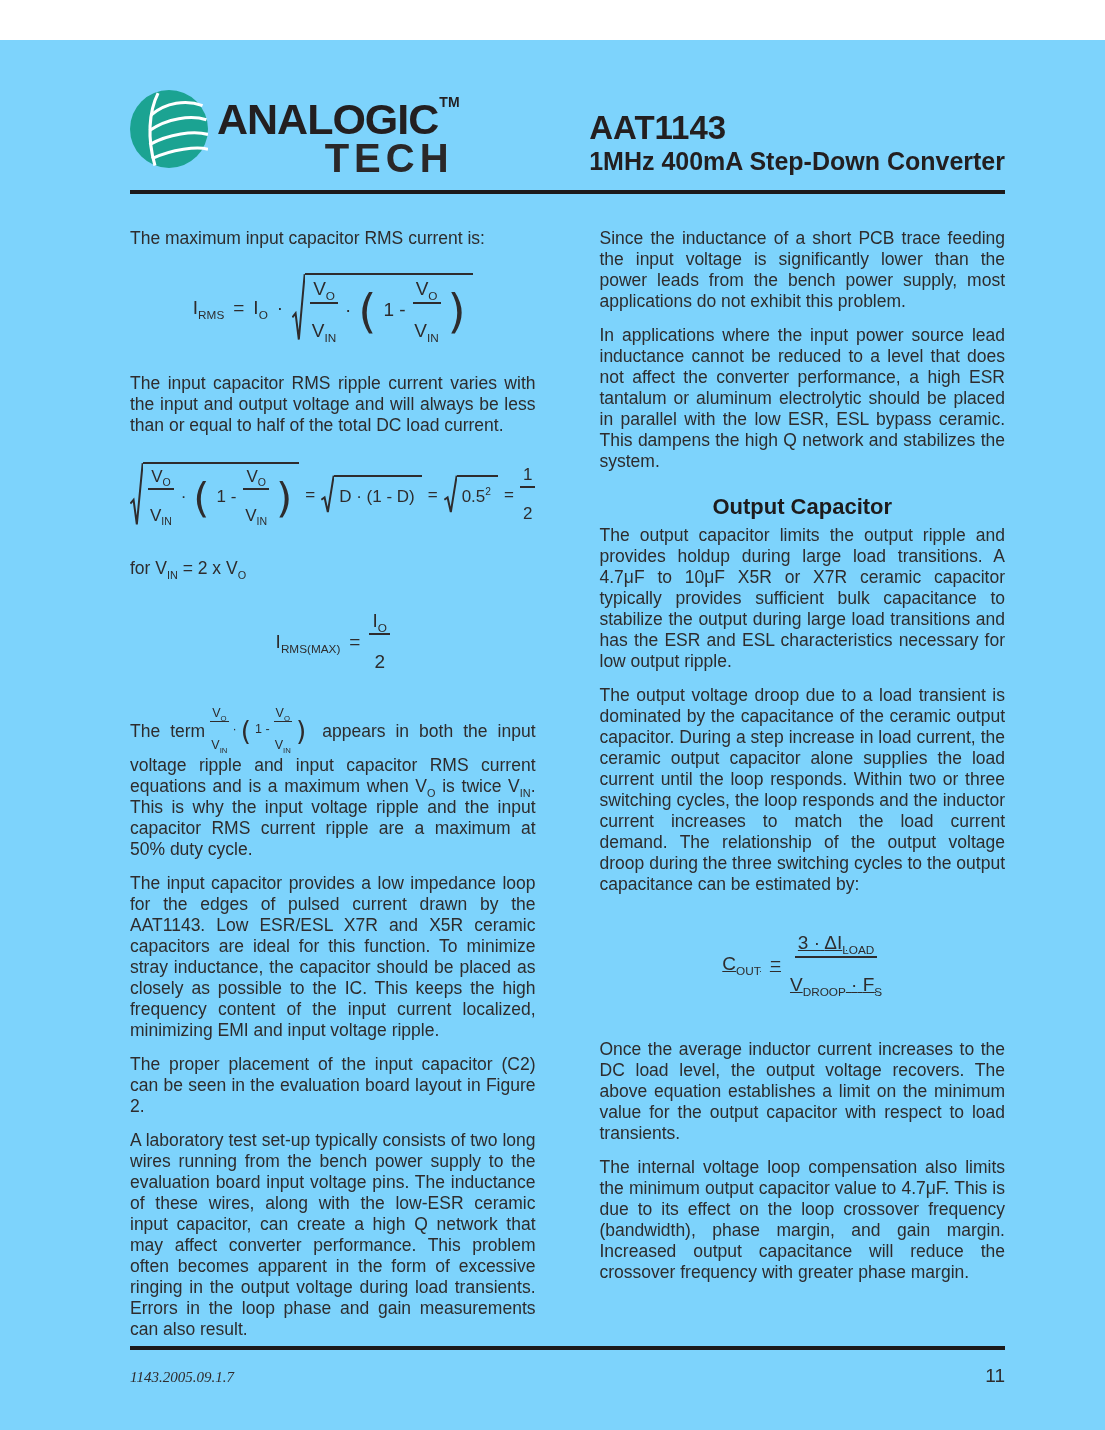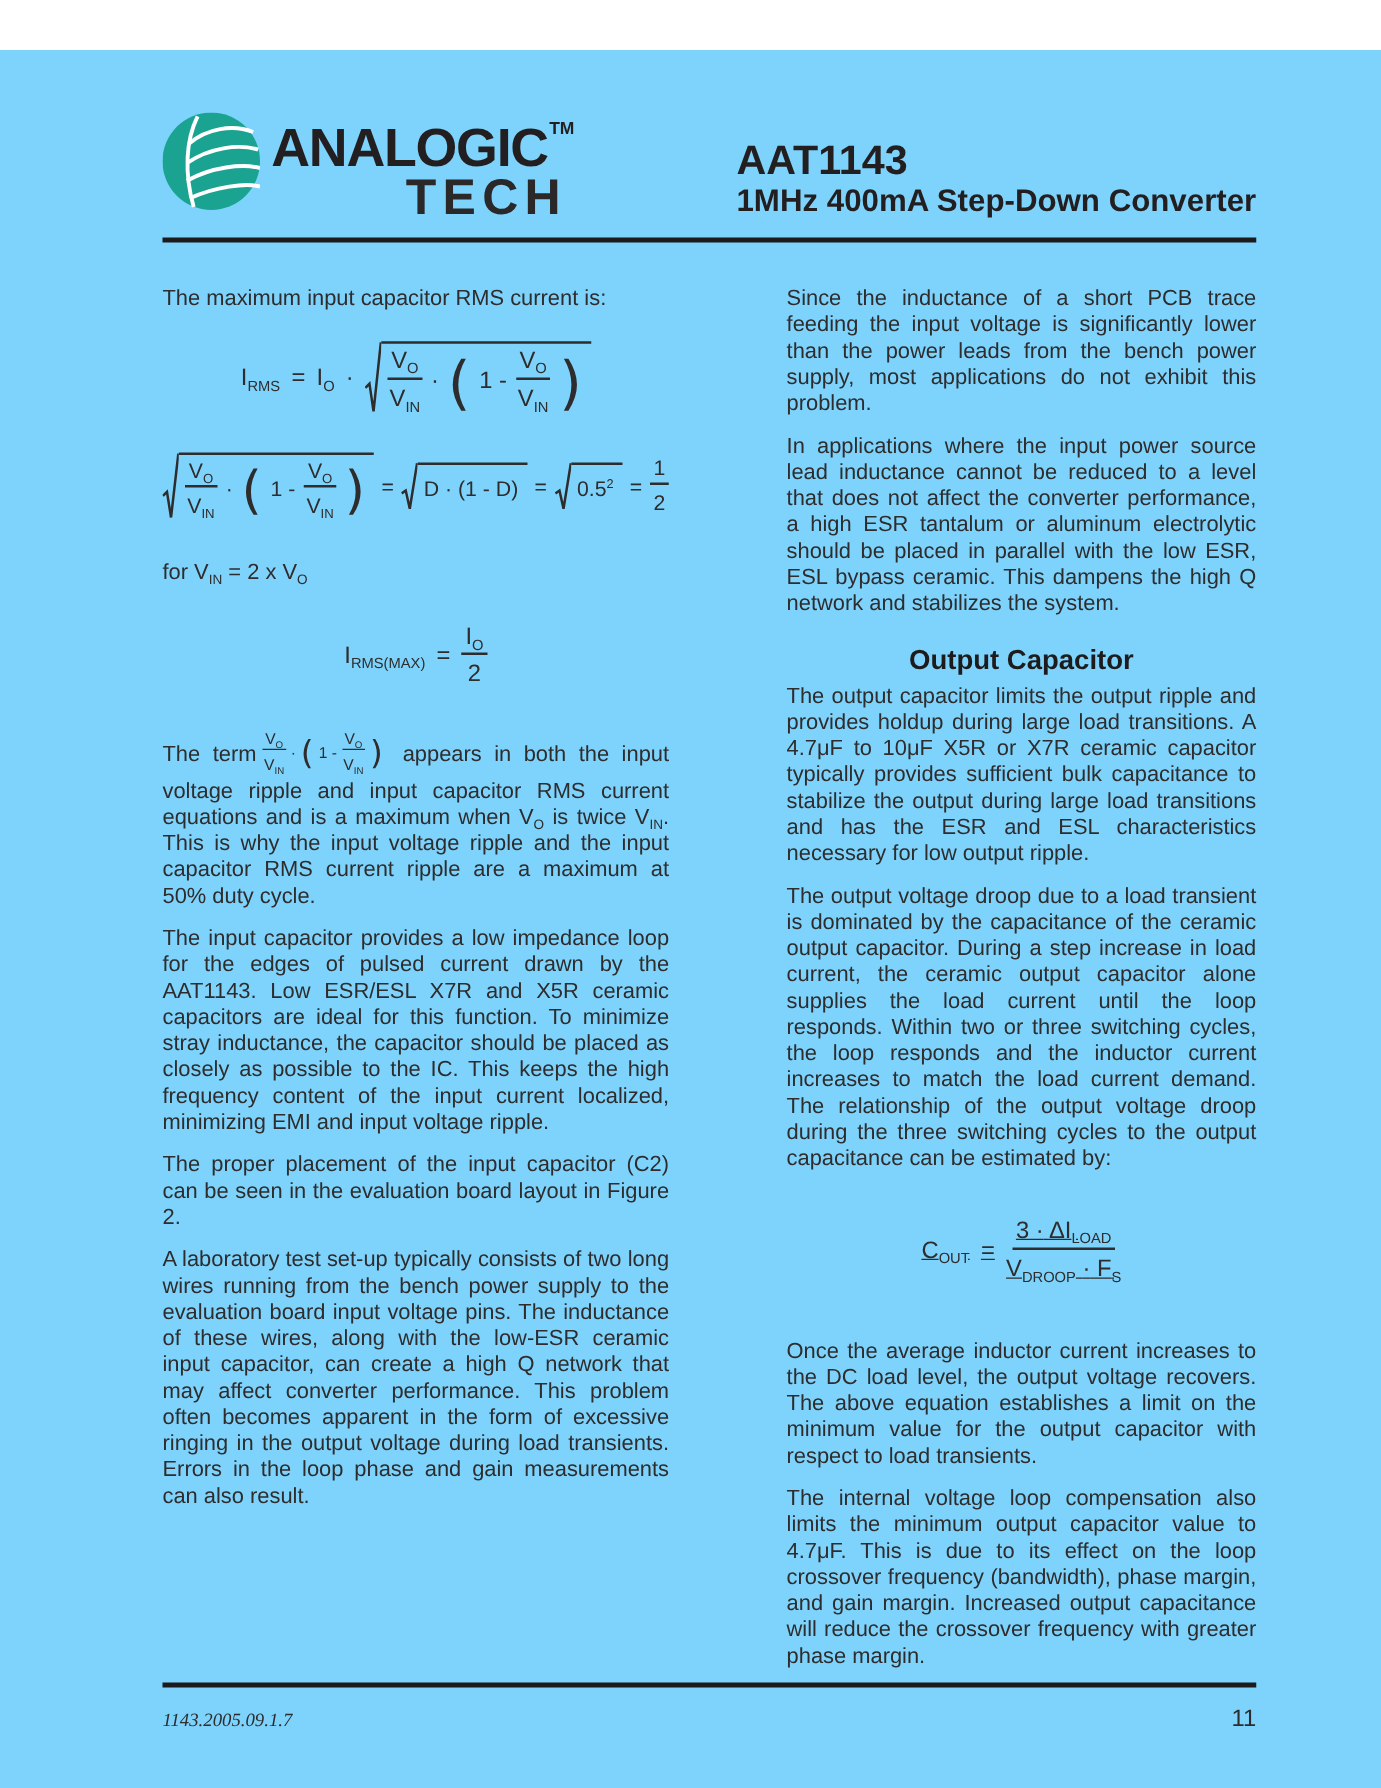--- a/index.html
+++ b/index.html
@@ -15,38 +15,38 @@
              letter-spacing:-1px;line-height:1;color:#231f20;}
   .brand-tm{font-size:14px;font-weight:bold;margin-top:-3px;margin-left:1px;letter-spacing:0;}
   .brand-bottom{font-size:40px;font-weight:bold;letter-spacing:5px;line-height:1;
                 color:#2a2829;margin-top:-3px;margin-right:6px;}
   .title-block{margin-left:auto;padding-bottom:1px;}
   .title-part{font-size:33px;font-weight:bold;line-height:1.05;color:#231f20;}
   .title-sub{font-size:25px;font-weight:bold;line-height:1.25;color:#231f20;}
   .rule{height:4px;background:#1c1a1b;margin:12px 100px 0 130px;}
 
   
-  .columns{display:flex;gap:94px;padding:34px 100px 0 130px;}
+  .columns{display:flex;gap:64px;padding:34px 100px 0 130px;}
   .col{width:406px;text-align:justify;font-size:17.5px;line-height:21px;}
   p.body{margin:0 0 13px 0;}
   .sect-head{font-size:22px;font-weight:bold;color:#1d1b1c;margin:24px 0 8px 0;text-align:center;}
   p.forline{margin:0 0 13px 0;text-align:left;}
   sub{font-size:0.62em;line-height:0;}
   sup{font-size:0.6em;line-height:0;}
 
   
   .eq-block{display:flex;justify-content:center;align-items:center;gap:9px;
             font-size:19px;line-height:1.15;text-align:left;white-space:nowrap;}
   .eq1{margin:24px 0 30px;}
   .eq2{margin:26px 0 30px;font-size:17px;gap:6px;}
   .eq3{margin:32px 0 36px;}
   .eq4{margin:38px 0 44px;text-decoration:underline;}
   .frac{display:inline-flex;flex-direction:column;align-items:center;line-height:1.08;}
   .frac>.num{border-bottom:2px solid currentColor;padding:0 3px 2px 3px;text-align:center;}
-  .frac>.den{padding-top:6px;}
+  .frac>.den{padding-top:17px;}
   .g{white-space:nowrap;}
   .sqrt{display:inline-flex;align-items:stretch;}
   .sqrt>svg{width:13px;flex:0 0 13px;}
   .vinc{border-top:2px solid currentColor;display:inline-flex;align-items:center;
         gap:7px;padding:4px 7px 2px 5px;}
   .bp{font-weight:normal;line-height:0;font-size:2.45em;font-family:"DejaVu Sans",sans-serif;
       transform:translateY(1px);}
   .ieq{display:inline-flex;align-items:center;gap:4px;font-size:12.5px;
        vertical-align:middle;margin:0 6px 0 5px;position:relative;top:-2px;}
   .ieq .frac>.num{border-bottom-width:1px;padding:0 2px 1px 2px;}
@@ -115,20 +115,21 @@
             <span>1 -</span>
             <span class="frac">
               <span class="num"><span>V</span><sub>O</sub></span>
               <span class="den"><span>V</span><sub>IN</sub></span>
             </span>
             <span class="bp">)</span>
           </span>
         </span>
       </div>
 
+      <p class="body">The input capacitor RMS ripple current varies with the input and output voltage and will always be less than or equal to half of the total DC load current.</p>
 
       <div class="eq-block eq2">
         <span class="sqrt">
           <svg viewBox="0 0 20 60" preserveAspectRatio="none" aria-hidden="true">
               <path d="M0.5 38 L5.5 34.5 L10.5 57 L19.5 1" fill="none" stroke="currentColor" stroke-width="2" vector-effect="non-scaling-stroke"></path>
             </svg>
           <span class="vinc">
             <span class="frac">
               <span class="num"><span>V</span><sub>O</sub></span>
               <span class="den"><span>V</span><sub>IN</sub></span>

